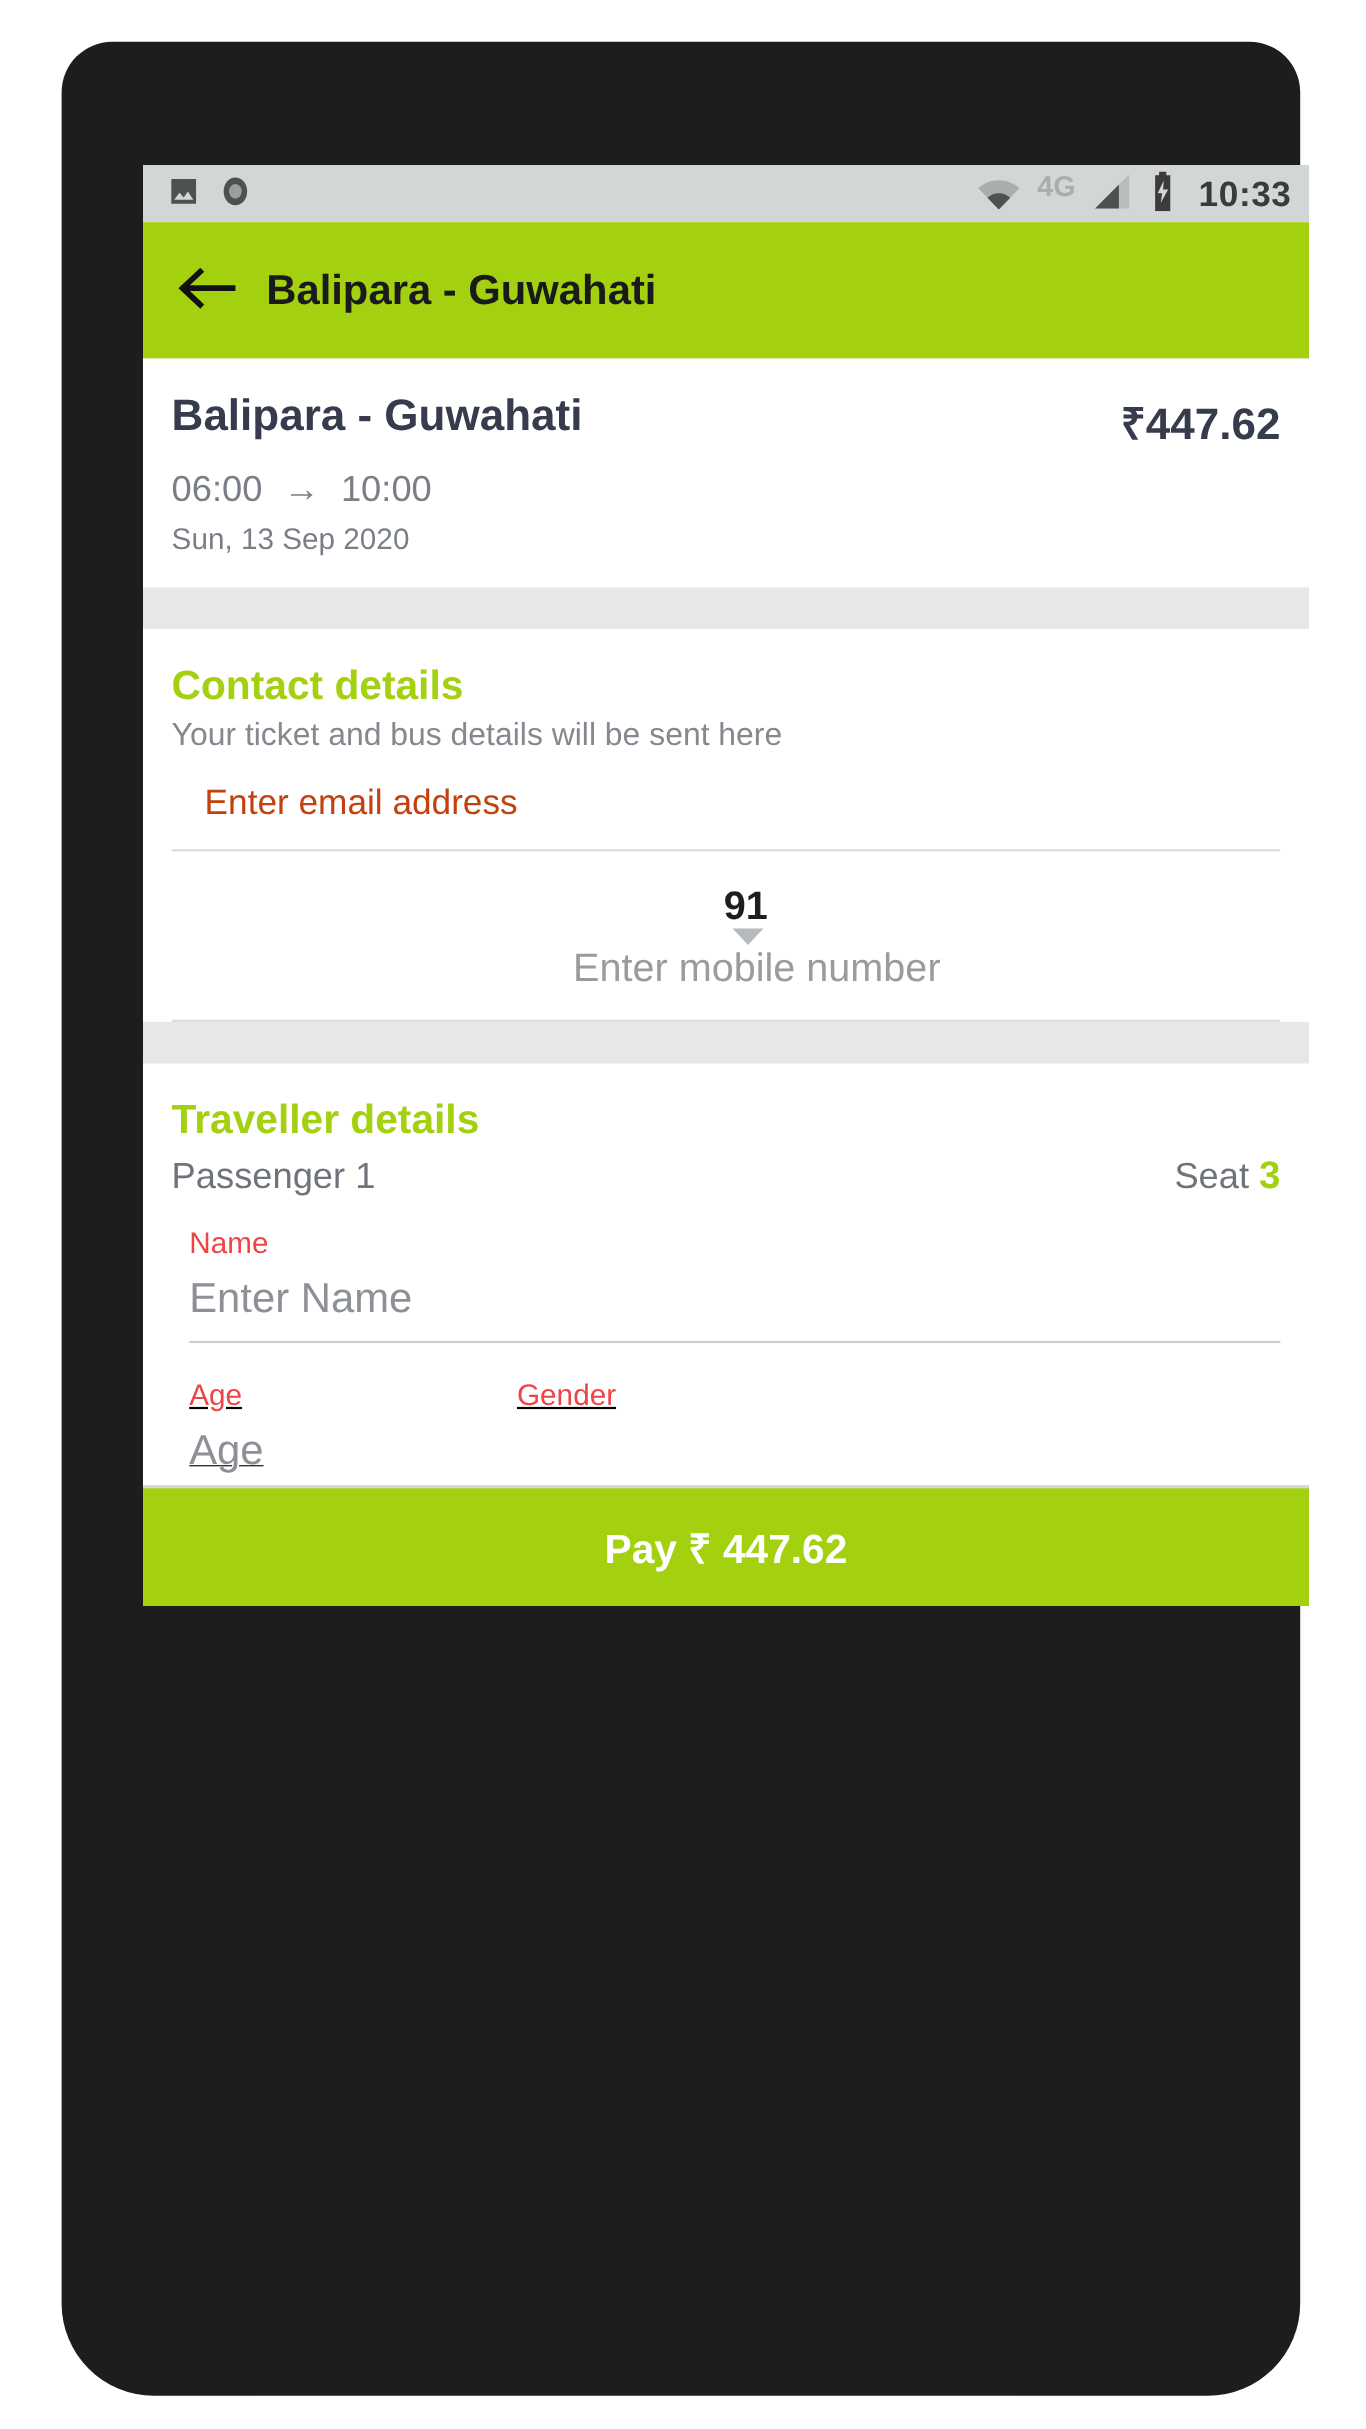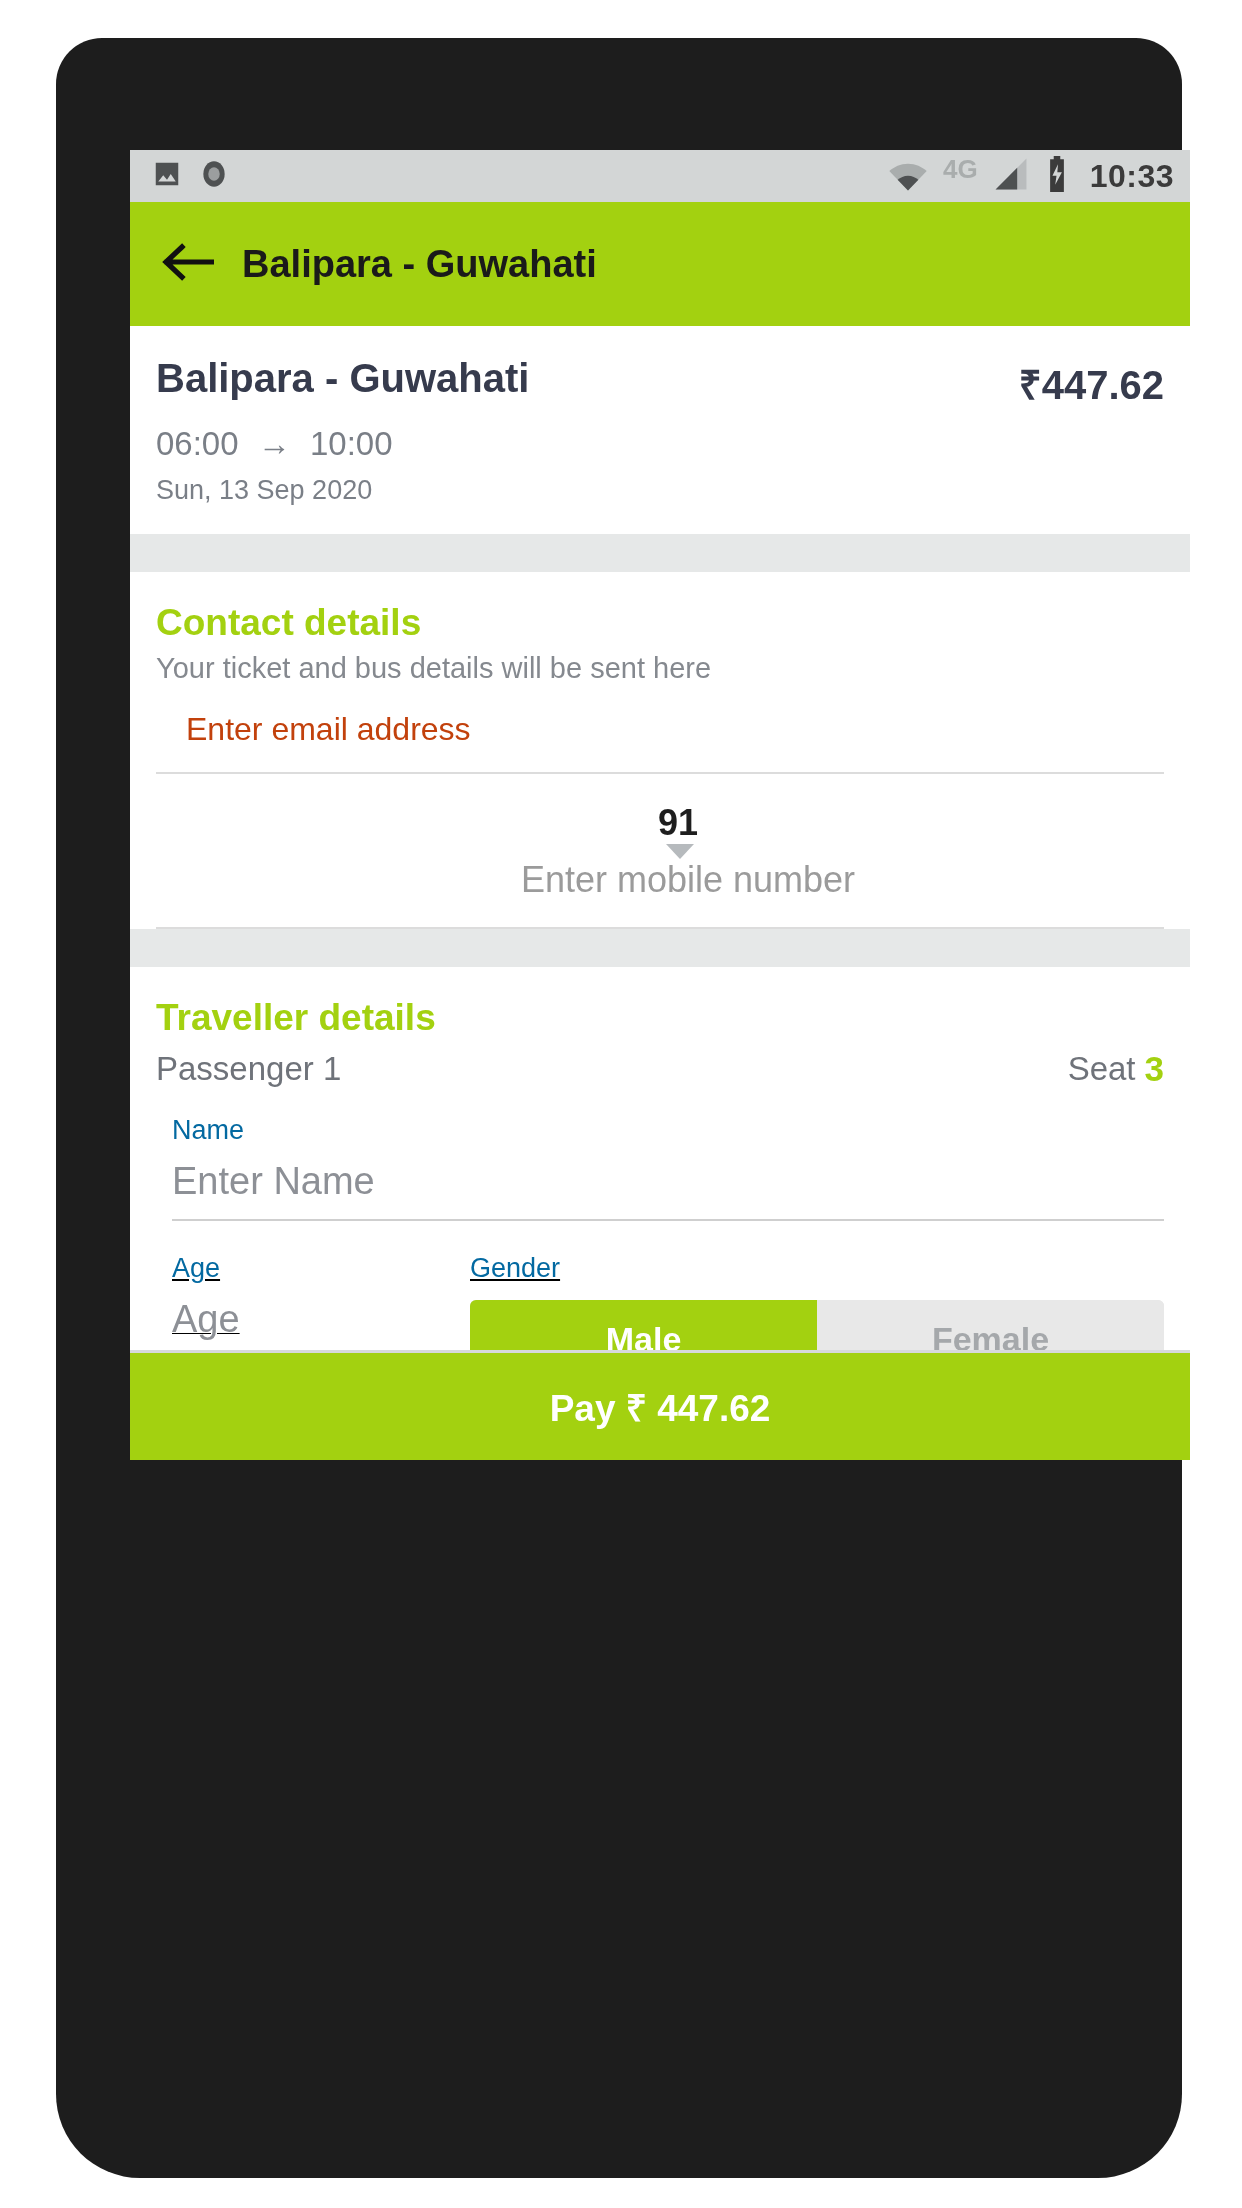--- a/index.html
+++ b/index.html
@@ -108,21 +108,21 @@
   .phone-ph { font-size: 36px; color: #9b9b9b; margin-left: 56px; }
 
   
   .pass-row {
     display: flex; align-items: center; margin-top: 10px;
   }
   .pass-label { font-size: 33px; color: #6f737a; flex: 1; }
   .seat-label { font-size: 33px; color: #6f737a; }
   .seat-num { font-size: 35px; color: #a3d110; font-weight: bold; margin-left: 9px; }
 
-  .sub-label { font-size: 27px; color: #0369a1; }
+  .sub-label { font-size: 27px; color: #ef4444; }
 
   #name-block { margin: 26px 0 0 16px; }
   #name-field {
     border-bottom: 2px solid #cfcfcf;
     padding: 14px 0 16px 0;
   }
   #name-field .ph { font-size: 38px; color: #8d9096; }
 
   #age-gender {
     display: flex; margin: 32px 0 0 16px; gap: 8px; text-decoration: underline;
@@ -264,24 +264,20 @@
 
       <div id="age-gender">
         <div id="age-col">
           <div class="sub-label">Age</div>
           <div id="age-input">
             <span class="ph">Age</span>
           </div>
         </div>
         <div id="gender-col">
           <div class="sub-label">Gender</div>
-          <div id="gender-toggle">
-            <div class="gender-opt sel">Male</div>
-            <div class="gender-opt unsel">Female</div>
-          </div>
         </div>
       </div>
     </div>
 
     <div id="pay-bar">
       <span class="label">Pay ₹ 447.62</span>
     </div>
 
   </div>
 </div>

